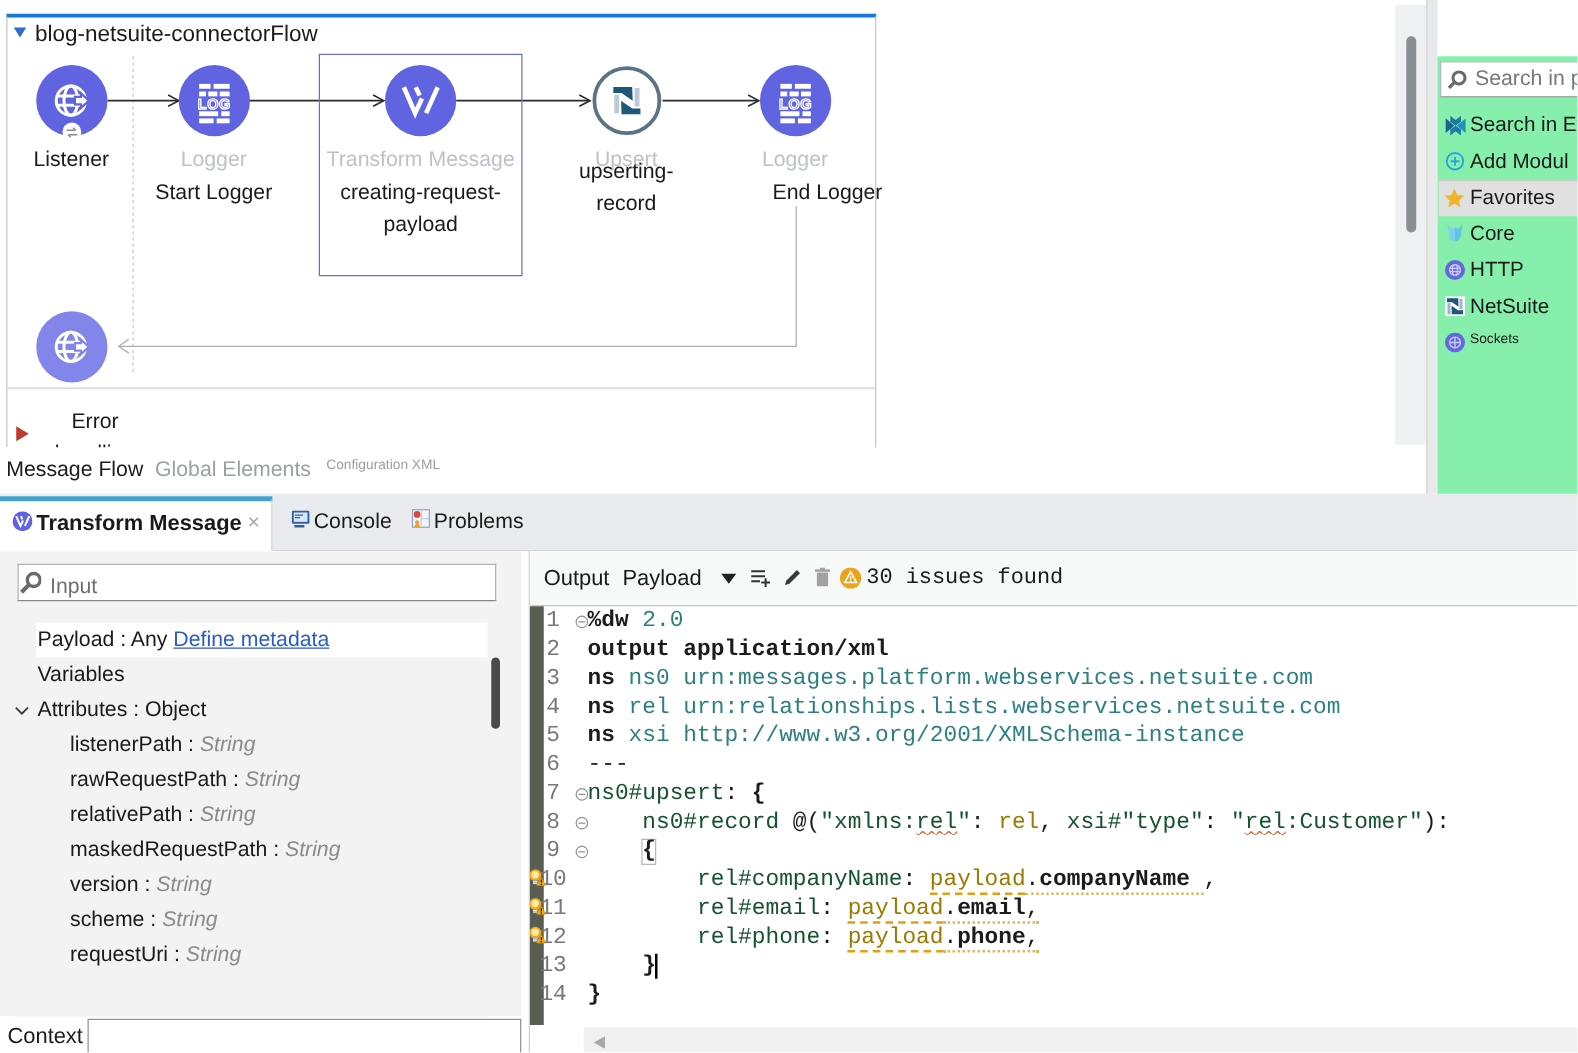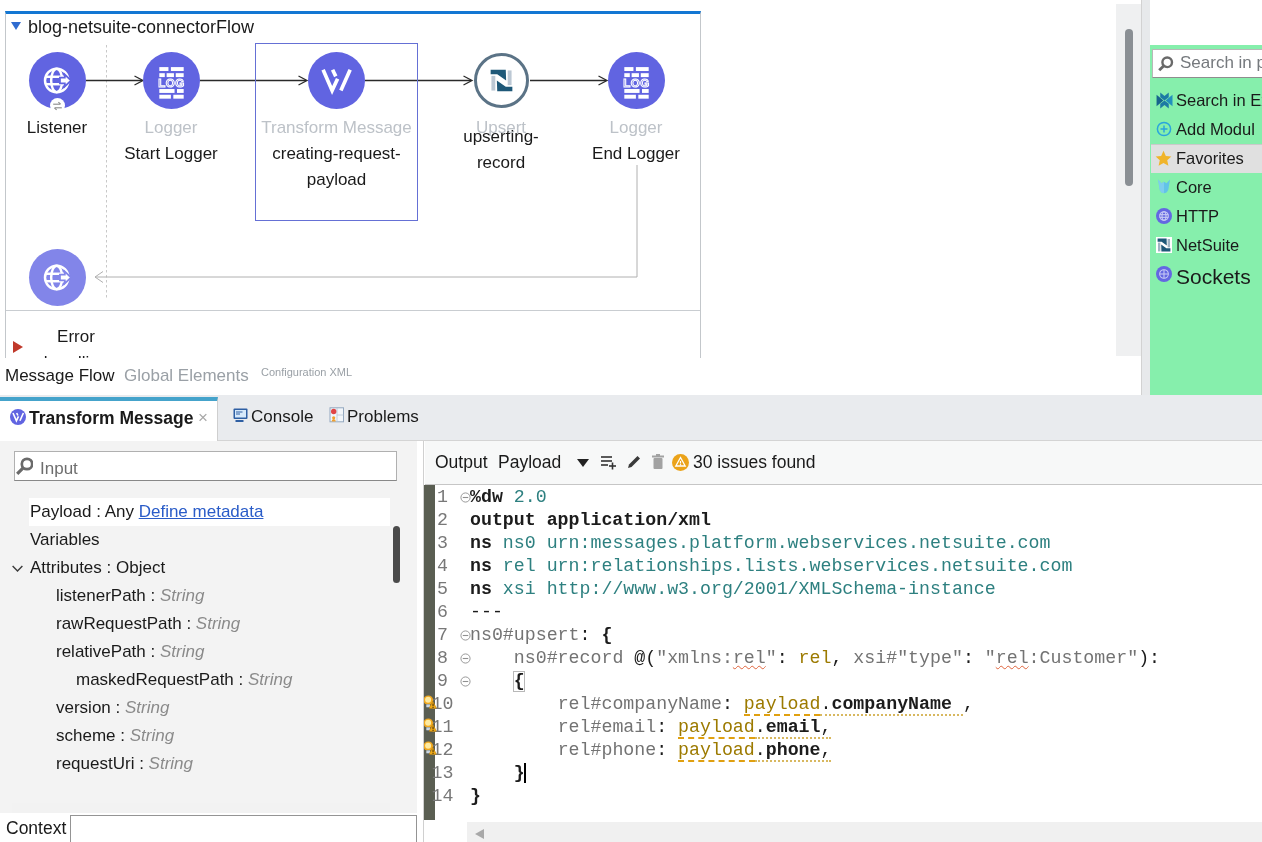--- a/index.html
+++ b/index.html
@@ -5,21 +5,21 @@
   * { margin:0; padding:0; box-sizing:border-box; }
   html,body { width:1262px; height:842px; overflow:hidden; }
   #app { position:relative; width:1262px; height:842px; background:#fff;
          font-family:"Liberation Sans", sans-serif; color:#1a1a1a; }
   .abs { position:absolute; }
   .lbl { position:absolute; text-align:center; font-size:17px; line-height:26px; white-space:nowrap; }
   .gray { color:#bdc2c8; }
   .mono { font-family:"Liberation Mono", monospace; }
   .k { font-weight:bold; color:#1c1c1c; }
   .t { color:#2e8080; }
-  .b { color:#737373; }
+  .b { color:#14532d; }
   .g { color:#9c7a00; }
   .bd { font-weight:bold; color:#1c1c1c; }
   .sqr { text-decoration-line:underline; text-decoration-style:wavy; text-decoration-color:#e0643c; text-decoration-thickness:1.1px; text-underline-offset:2px; }
   .wvy { border-bottom:2px dashed #e0a010; }
   .wvy2 { border-bottom:2px dotted #d8b860; }
 </style>
 </head>
 <body>
 <div id="app">
 
@@ -138,21 +138,21 @@
     </svg>
 
     <div class="lbl" style="left:7px; top:115px; width:100px;">Listener</div>
     <div class="lbl gray" style="left:101px; top:115px; width:140px;">Logger</div>
     <div class="lbl" style="left:101px; top:141px; width:140px;">Start Logger</div>
     <div class="lbl gray" style="left:256px; top:115px; width:161px;">Transform Message</div>
     <div class="lbl" style="left:256px; top:141px; width:161px;">creating-request-<br>payload</div>
     <div class="lbl gray" style="left:431px; top:115px; width:140px;">Upsert</div>
     <div class="lbl" style="left:431px; top:124px; width:140px;">upserting-<br>record</div>
     <div class="lbl gray" style="left:566px; top:115px; width:140px;">Logger</div>
-    <div class="lbl" style="left:566px; top:141px; width:140px;">End Logger</div>
+    <div class="lbl" style="left:592px; top:141px; width:140px;">End Logger</div>
 
     <div class="abs" style="left:1116px; top:4px; width:25px; height:352px; background:#eff0f1;"></div>
     <div class="abs" style="left:1125px; top:29px; width:8px; height:157px; background:#8a8f94; border-radius:4px;"></div>
 
     <div class="abs" style="left:13px; top:341px; width:0; height:0; border-top:6px solid transparent; border-bottom:6px solid transparent; border-left:10px solid #c0392b;"></div>
     <div class="lbl" style="left:26px; top:324px; width:100px;">Error<br>handling</div>
   </div>
 
   <div class="abs" style="left:0; top:358px; width:1141px; height:37px; background:#fff;">
     <span class="abs" style="left:5px; top:8px; font-size:17px; color:#1a1a1a; white-space:nowrap;">Message Flow</span>
@@ -219,21 +219,21 @@
     <span class="abs" style="left:26px; top:191px; font-size:16.5px; white-space:nowrap;">NetSuite</span>
 
     <svg class="abs" style="left:6px; top:221px;" width="16" height="16" viewBox="0 0 24 24">
       <circle cx="12" cy="12" r="12" fill="#6467e2"></circle>
       <g stroke="#c9cbf5" stroke-width="1.6" fill="none">
         <circle cx="12" cy="12" r="6.5"></circle>
         <line x1="12" y1="5.5" x2="12" y2="18.5"></line>
         <line x1="5.5" y1="12" x2="18.5" y2="12"></line>
       </g>
     </svg>
-    <span class="abs" style="left:26px; top:220px; font-size:21px; white-space:nowrap;">Sockets</span>
+    <span class="abs" style="left:26px; top:220px; font-size:11px; white-space:nowrap;">Sockets</span>
 
     <div class="abs" style="left:0; top:369px; width:112px; height:26px; background:#f0f1f2;"></div>
     <div class="abs" style="left:25px; top:378px; width:81px; height:7px; background:#7d7d7d; border-radius:3.5px;"></div>
   </div>
 
   <div class="abs" style="left:0; top:395px; width:1262px; height:46px; background:#e9ebee;"></div>
   <div class="abs" style="left:0; top:397px; width:218px; height:44px; background:#fff; border-right:1px solid #cfcfcf; border-top:4px solid #45a3cb;"></div>
   <div class="abs" style="left:218px; top:440px; width:1044px; height:1px; background:#d4d4d4;"></div>
 
   <svg class="abs" style="left:10px; top:409px;" width="16" height="16" viewBox="0 0 32 32">
@@ -279,21 +279,21 @@
     <div class="abs" style="left:29px; top:57px; width:361px; height:28px; background:#fff;"></div>
     <div id="tree" class="abs" style="left:0; top:57px; width:410px; font-size:17px; line-height:28px; color:#1a1a1a; white-space:nowrap;">
       <div style="padding-left:30px;">Payload : Any <a style="color:#2a5cc8; text-decoration:underline;">Define metadata</a></div>
       <div style="padding-left:30px;">Variables</div>
       <div style="padding-left:30px;"><svg style="position:absolute; left:11px; margin-top:8px;" width="13" height="13" viewBox="0 0 16 16">
             <polyline points="2,5 8,11 14,5" fill="none" stroke="#3c3c3c" stroke-width="1.8"></polyline>
           </svg>Attributes : Object</div>
       <div style="padding-left:56px;">listenerPath : <i style="color:#8a8a8a;">String</i></div>
       <div style="padding-left:56px;">rawRequestPath : <i style="color:#8a8a8a;">String</i></div>
       <div style="padding-left:56px;">relativePath : <i style="color:#8a8a8a;">String</i></div>
-      <div style="padding-left:56px;margin-left:20px;">maskedRequestPath : <i style="color:#8a8a8a;">String</i></div>
+      <div style="padding-left:56px;">maskedRequestPath : <i style="color:#8a8a8a;">String</i></div>
       <div style="padding-left:56px;">version : <i style="color:#8a8a8a;">String</i></div>
       <div style="padding-left:56px;">scheme : <i style="color:#8a8a8a;">String</i></div>
       <div style="padding-left:56px;">requestUri : <i style="color:#8a8a8a;">String</i></div>
     </div>
 
     <div class="abs" style="left:393px; top:85px; width:7px; height:57px; background:#4a4a4a; border-radius:3.5px;"></div>
 
     <div class="abs" style="left:12px; top:362px; width:378px; height:10px; background:#f2f2f2;"></div>
 
     <span class="abs" style="left:6px; top:377px; font-size:17.5px;">Context</span>
@@ -326,21 +326,21 @@
       <rect x="1" y="1.5" width="12" height="2" fill="#a2a2a2"></rect>
       <rect x="5" y="0" width="4" height="2" fill="#a2a2a2"></rect>
     </svg>
 
     <svg class="abs" style="left:248px; top:13px;" width="17" height="17" viewBox="0 0 17 17">
       <circle cx="8.5" cy="8.5" r="8.5" fill="#eba31a"></circle>
       <path d="M8.5,3.5 L13.2,12 L3.8,12 Z" fill="none" stroke="#fff" stroke-width="1.3"></path>
       <line x1="8.5" y1="7" x2="8.5" y2="9.5" stroke="#fff" stroke-width="1.2"></line>
       <circle cx="8.5" cy="10.8" r="0.7" fill="#fff"></circle>
     </svg>
-    <span class="abs" style="left:269px; top:11px; font-size:17.5px;">30 issues found</span>
+    <span class="abs" style="left:269px; top:11px; font-size:17.5px;font-family:Liberation Mono, monospace;">30 issues found</span>
 
     <div class="abs" style="left:0; top:44px; width:11px; height:335px; background:#5a5e52;"></div>
 
     <pre class="abs mono" style="left:2px; top:45px; width:33px; text-align:center; font-size:18.25px; line-height:23px; color:#787878;">1
 2
 3
 4
 5
 6
 7

